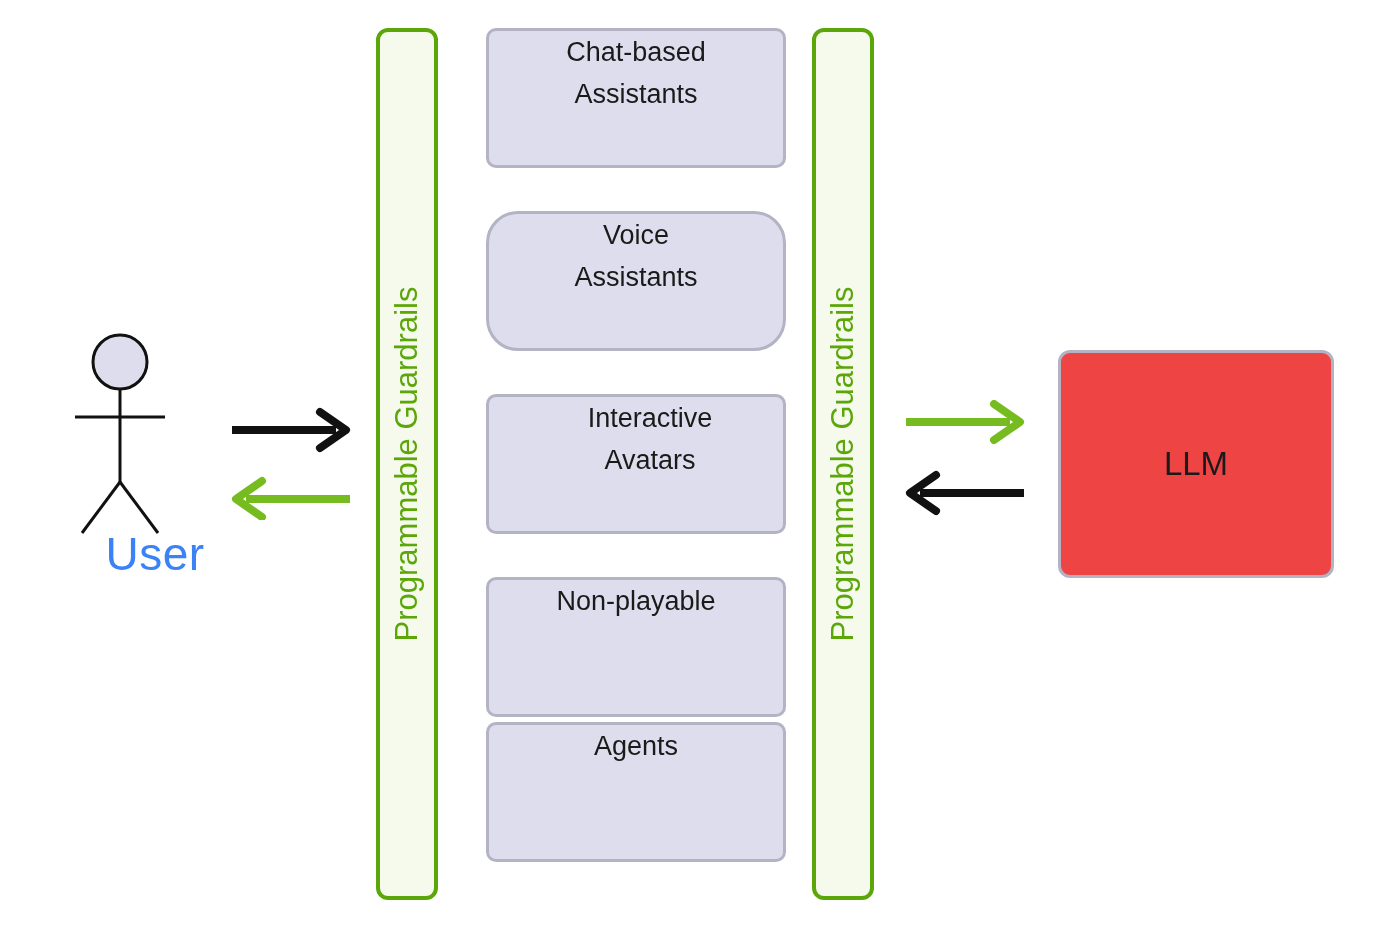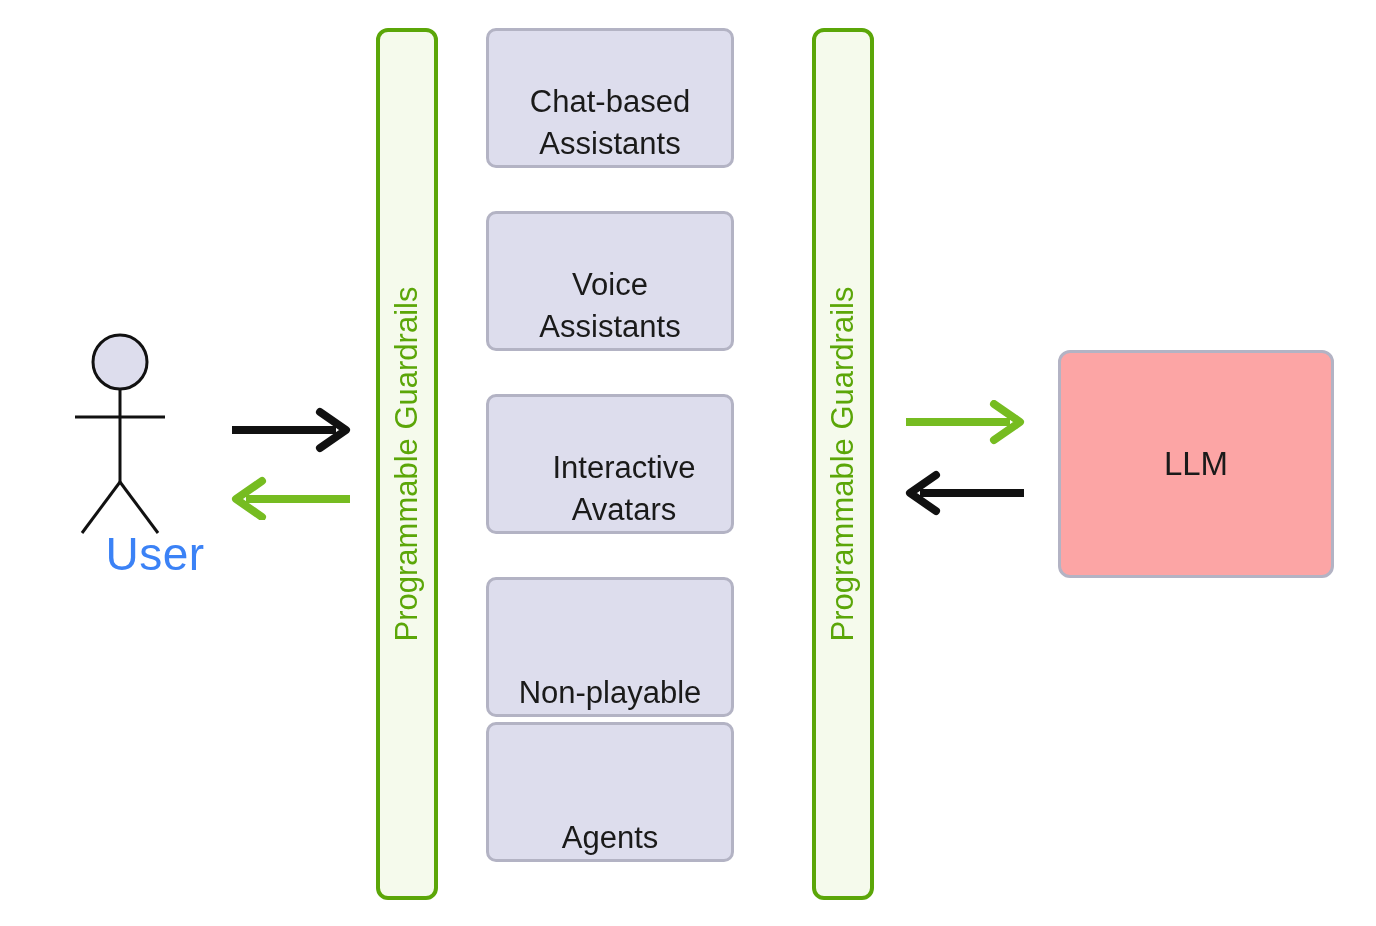--- a/index.html
+++ b/index.html
@@ -77,47 +77,47 @@
   .usecase-column {
     position: absolute;
     left: 486px;
     top: 28px;
     width: 292px;
     height: 872px;
   }
   .usecase-box {
     position: absolute;
     left: 0;
-    width: 248px;
+    width: 300px;
     background: #dddded;
     border: 3px solid #b3b3c4;
     border-radius: 10px;
     box-sizing: border-box;
     display: flex;
-    align-items: flex-end;
+    align-items: flex-start;
     justify-content: center;
     text-align: center;
-    font-size: 31px;
+    font-size: 27px;
     line-height: 42px;
     color: #1a1a1a;
   }
   .ub-0 { top: 0px;   height: 140px; }
-  .ub-1 { top: 183px; height: 140px; }
+  .ub-1 { top: 183px; height: 140px; border-radius: 32px; }
   .ub-2 { top: 366px; height: 140px; padding-left: 28px; }
   .ub-3 { top: 549px; height: 140px; }
   .ub-4 { top: 694px; height: 140px; }
 
   
   .llm-box {
     position: absolute;
     left: 1058px;
     top: 350px;
     width: 276px;
     height: 228px;
-    background: #fca5a5;
+    background: #ef4444;
     border: 3px solid #b3b3c4;
     border-radius: 12px;
     box-sizing: border-box;
     display: flex;
     align-items: center;
     justify-content: center;
     font-size: 33px;
     color: #1a1a1a;
   }
 

